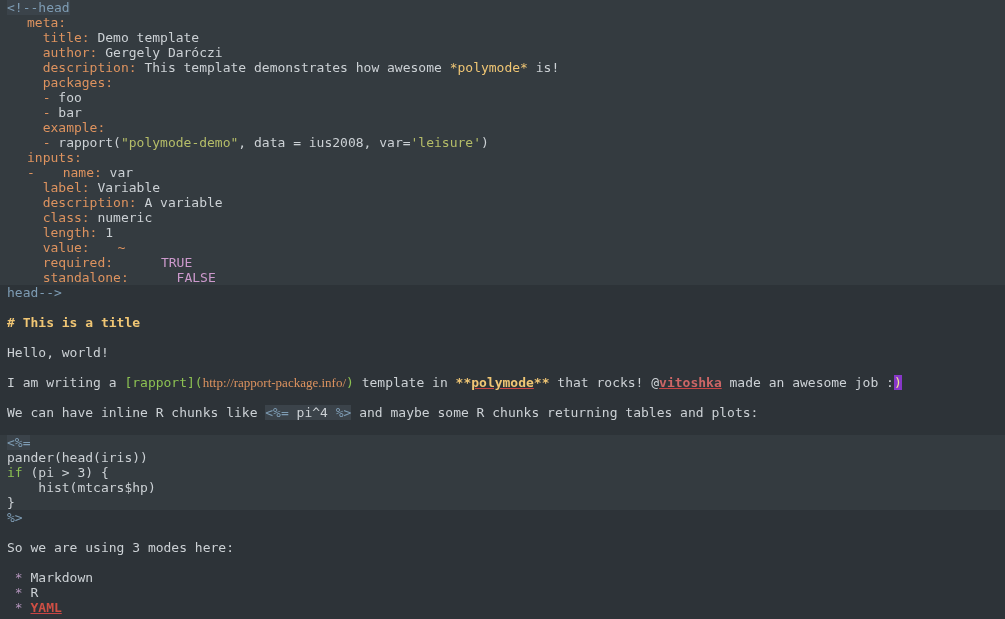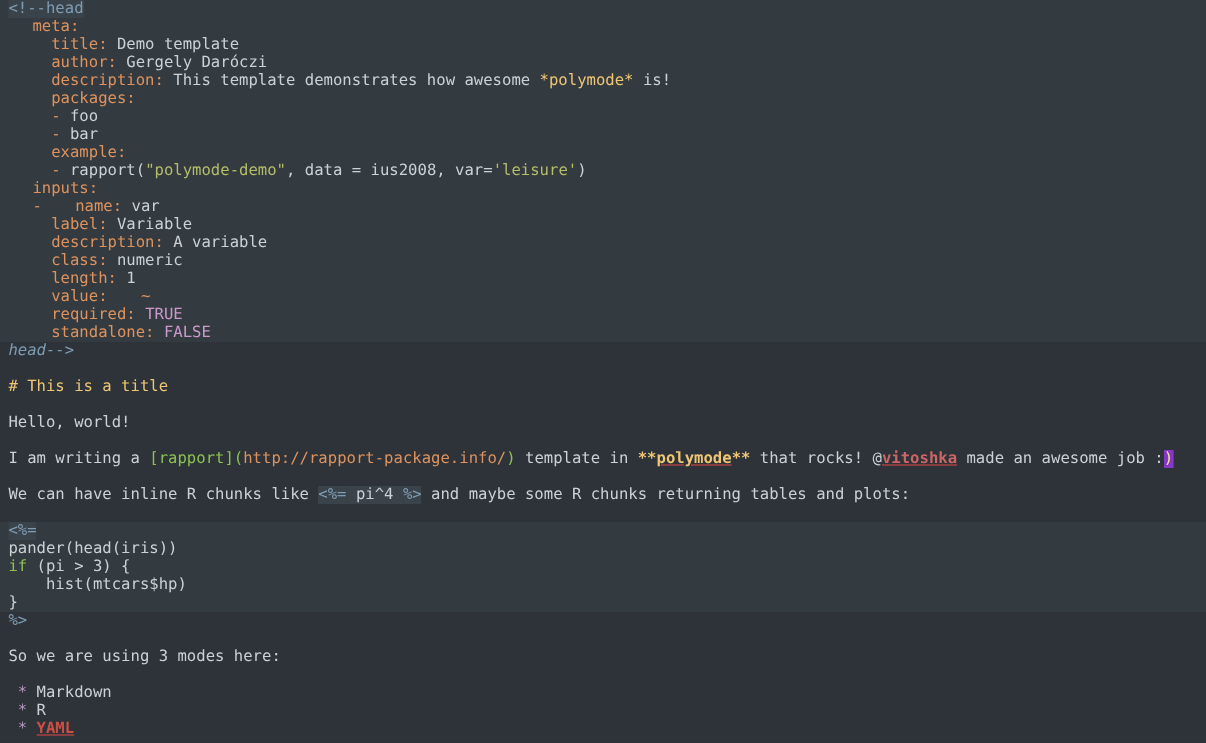--- a/index.html
+++ b/index.html
@@ -23,27 +23,27 @@
   .line {
     height: 15px;
     padding-left: 7px;
   }
   .line.chunk { background: var(--bg-chunk); }
 
   .s-default  { color: var(--fg-default); }
   .s-key      { color: var(--fg-key); margin-left: 20px; }
   .s-str      { color: var(--fg-string); }
   .s-em       { color: var(--fg-yellow); }
-  .s-title    { color: var(--fg-yellow); font-weight: normal; }
-  .s-delim    { color: var(--fg-delim); font-style: italic; }
+  .s-title    { color: var(--fg-yellow); font-weight: bold; }
+  .s-delim    { color: var(--fg-delim); }
   .s-delimbg  { color: var(--fg-delim); background: var(--bg-highlight); }
   .s-codebg   { color: var(--fg-default); background: var(--bg-highlight); margin-top: 20px; }
   .s-green    { color: var(--fg-green); margin-top: 28px; }
-  .s-url      { color: var(--fg-key); }
-  .s-pink     { color: var(--fg-pink); }
+  .s-url      { color: var(--fg-key); font-family: Liberation Serif, serif; }
+  .s-pink     { color: var(--fg-pink); margin-left: 40px; }
   .s-bullet   { color: var(--fg-bullet); }
   .s-boldem   { color: var(--fg-yellow); font-weight: bold; }
   .s-boldemul { color: var(--fg-yellow); font-weight: bold;
                 text-decoration: underline; text-decoration-color: var(--underline-red); }
   .s-mention  { color: var(--fg-red-soft); font-weight: bold;
                 text-decoration: underline; text-decoration-color: var(--underline-red); }
   .s-redul    { color: var(--fg-red); font-weight: bold;
                 text-decoration: underline; text-decoration-color: var(--underline-red); }
   .s-cursor   { color: var(--cursor-fg); background: var(--cursor-bg); }
 </style>

